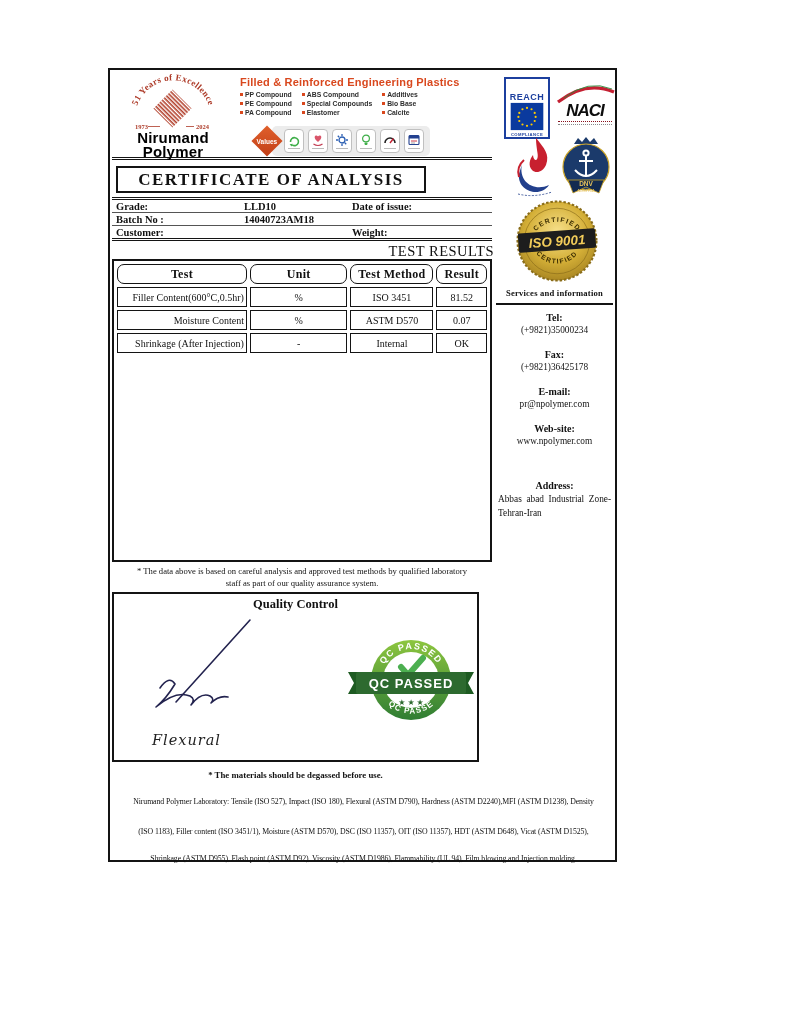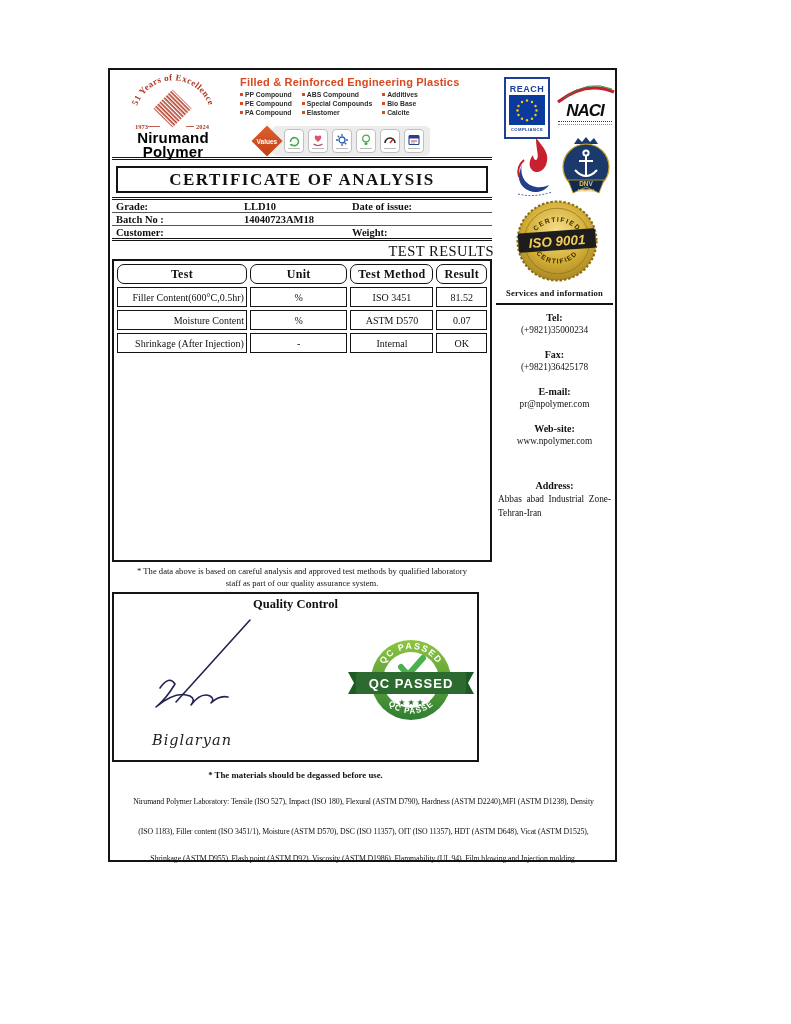--- a/index.html
+++ b/index.html
@@ -29,42 +29,42 @@
   .vdiamond span { transform:rotate(-45deg); color:#fff; font-size:6.5px; font-weight:700;
     font-family:"Liberation Sans",sans-serif; }
   .vstrip { background:#ececec; border-radius:5px; padding:3px 6px 3px 12px; display:flex; gap:4px; }
   .vicon { width:20px; height:24px; background:#fff; border:1px solid #c0c0c0; border-radius:4px;
     display:flex; flex-direction:column; align-items:center; justify-content:center; }
   .vicon .cap { width:12px; border-bottom:1px solid #bbb; margin-top:1px; }
 
   
   .badges { position:absolute; left:388px; top:4px; width:118px; height:128px; }
   .reach { position:absolute; left:6px; top:3px; width:46px; height:62px; border:2px solid #1c3f9e;
-    background:#fff; display:flex; flex-direction:column; align-items:center; padding-top:5px;
+    background:#fff; display:flex; flex-direction:column; align-items:center; padding-top:13px;
     font-family:"Liberation Sans",sans-serif; }
   .reach .rt { font-size:9px; font-weight:800; color:#1c3f9e; letter-spacing:.5px; }
   .reach .rc { font-size:4.2px; font-weight:800; color:#1c3f9e; letter-spacing:.4px; margin-top:1px; }
   .naci { position:absolute; left:56px; top:6px; width:62px; height:66px;
     font-family:"Liberation Sans",sans-serif; text-align:center; }
   .naci .nt { font-size:17px; font-weight:900; font-style:italic; color:#0d0d0d;
     letter-spacing:-1px; line-height:1; margin-top:-6px; }
   .squig { height:0; border-bottom:1px dotted #8a0f1c; margin:2px 4px 0 4px; }
   .squig.gray { border-bottom-color:#888; }
 
   
   .iso { position:absolute; left:405px; top:128px; width:84px; height:86px; }
   .sidebar { position:absolute; left:384px; top:218px; width:121px; text-align:center; }
   .svc { font-size:8.6px; font-weight:700; letter-spacing:.2px; }
   .svc-line { border-top:2px solid #141414; margin:5px 2px 0 2px; }
   .clabel { font-size:10px; font-weight:700; }
   .cvalue { font-size:9.3px; }
   .addr-val { text-align:justify; padding:0 4px; font-size:9.3px; line-height:1.5; }
 
   
-  .certbox { position:absolute; left:6px; top:96px; width:372px; height:27px; border:2px solid #141414;
+  .certbox { position:absolute; left:6px; top:96px; width:310px; height:27px; border:2px solid #141414;
     display:flex; align-items:center; justify-content:center; }
   .certbox span { font-size:17px; font-weight:700; letter-spacing:1.5px; }
   .gradebox { position:absolute; left:2px; top:127px; width:380px; height:44px;
     border-top:3px double #141414; border-bottom:3px double #141414; font-size:10.5px; }
   .grow { display:grid; grid-template-columns:128px 108px auto; padding:0 4px; height:13.2px;
     align-items:center; border-bottom:1px solid #555; }
   .grow:last-child { border-bottom:none; }
   .grow b { font-weight:700; }
   .tr-title { position:absolute; left:0; top:173px; width:384px; text-align:right;
     font-size:14.5px; font-weight:400; letter-spacing:.5px; }
@@ -392,21 +392,21 @@
 
   <div class="qcbox">
     <div class="qc-title">Quality Control</div>
 
     <svg class="sig" width="120" height="105" viewBox="0 0 120 105">
       <g stroke="#23234f" stroke-width="1.6" fill="none" stroke-linecap="round" stroke-linejoin="round">
         <path d="M100,4 L26,86"></path>
         <path d="M10,72 q9,-13 15,-4 q-9,15 -19,23 q20,-17 34,-11 q6,3 1,9 q10,-13 19,-9 q5,3 1,7 q8,-8 17,-6"></path>
       </g>
     </svg>
-    <div class="signer">Biglaryan</div>
+    <div class="signer">Flexural</div>
 
     <svg class="qcbadge" width="130" height="100" viewBox="0 0 130 100">
       <defs>
         <linearGradient id="qcg" x1="0" y1="0" x2="0" y2="1">
           <stop offset="0" stop-color="#8dc63f"></stop>
               <stop offset="1" stop-color="#2f7d33"></stop>
         </linearGradient>
         <path id="qcTop" d="M34,48 A31,31 0 0 1 96,48" fill="none"></path>
         <path id="qcBot" d="M37,66 A33,33 0 0 0 93,66" fill="none"></path>
       </defs>

